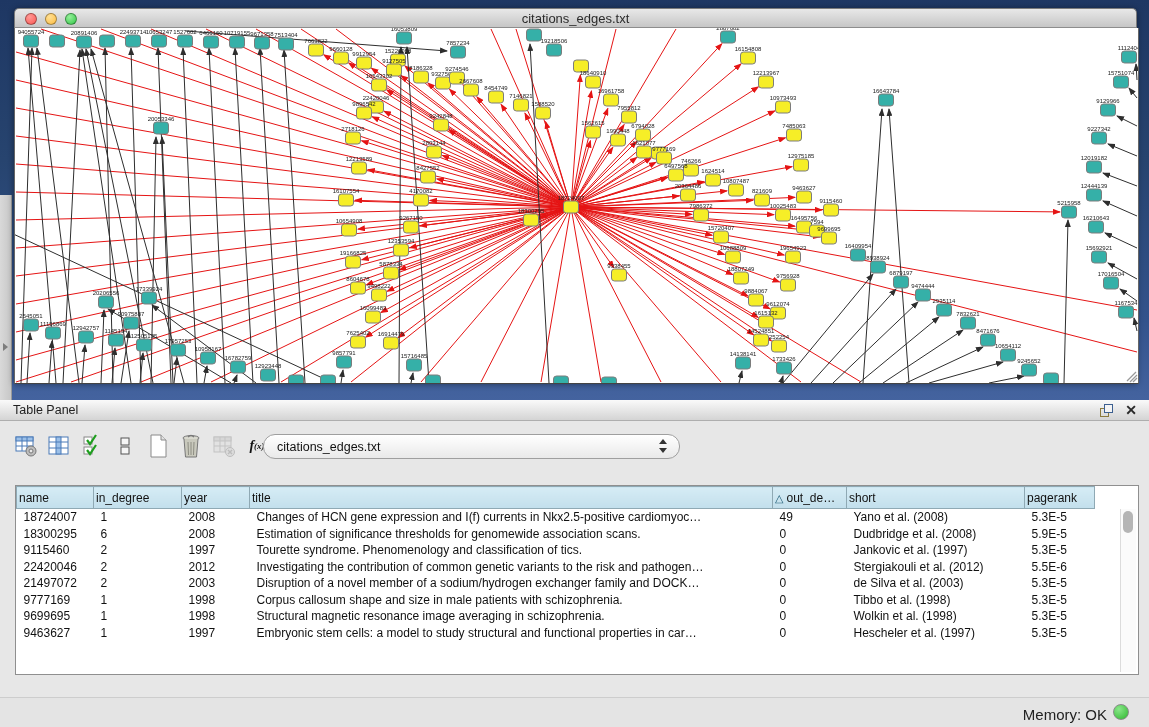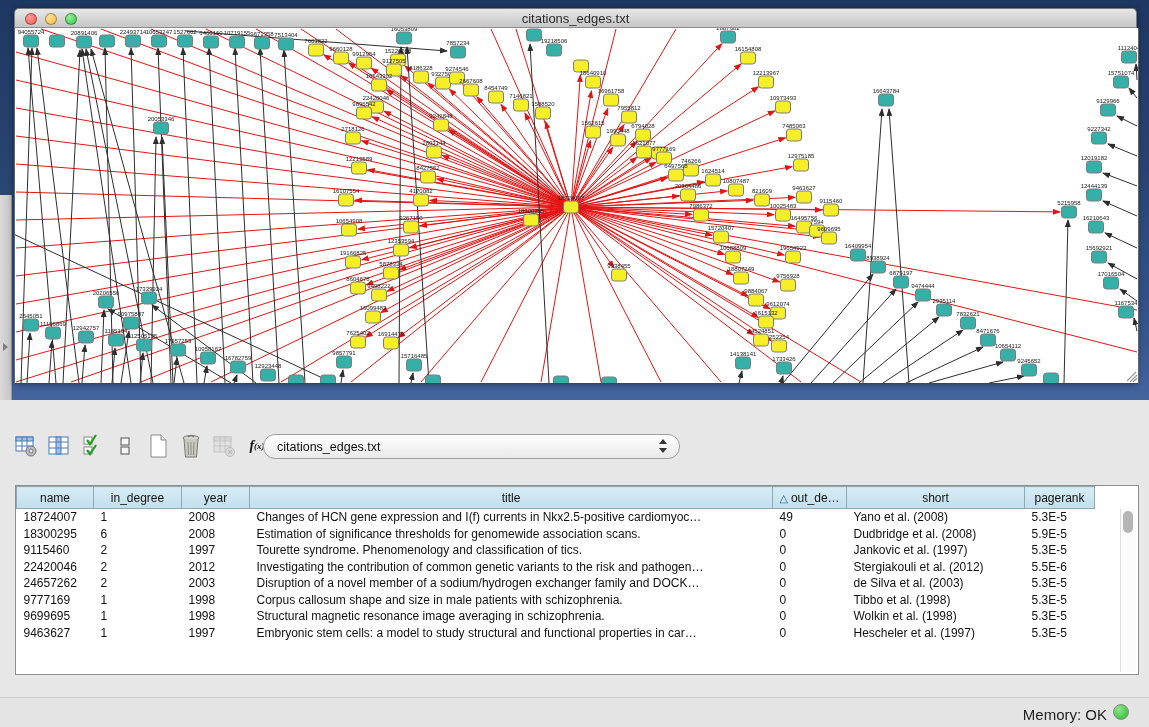--- a/index.html
+++ b/index.html
@@ -38,21 +38,21 @@
   #combo{position:absolute;left:249px;top:6px;width:415px;height:23px;border:1px solid #9f9f9f;border-radius:12px;
     background:linear-gradient(180deg,#ffffff,#e9e9e9);box-shadow:inset 0 1px 0 #fff;display:flex;align-items:center;}
   #combo .val{font-size:12.5px;color:#111;padding-left:13px;}
   #combo .arrows{position:absolute;right:12px;top:3px;width:9px;height:16px;}
   #combo .arrows .up{position:absolute;left:1px;top:1px;width:0;height:0;border-left:4px solid transparent;border-right:4px solid transparent;border-bottom:5px solid #333;}
   #combo .arrows .dn{position:absolute;left:1px;bottom:1px;width:0;height:0;border-left:4px solid transparent;border-right:4px solid transparent;border-top:5px solid #333;}
 
   #tablewrap{position:absolute;left:15px;top:85px;width:1122px;height:188px;border:1px solid #8f8f8f;background:#fff;overflow:hidden;}
   table{border-collapse:collapse;table-layout:fixed;width:1078px;}
   thead th{height:21px;background:linear-gradient(180deg,#d6ecf5,#c2dfec);border:1px solid #8fa9b4;font-size:12px;font-weight:normal;color:#111;
-    overflow:hidden;white-space:nowrap;text-align:center;padding:0 2px;}
+    overflow:hidden;white-space:nowrap;text-align:left;padding:0 2px;}
   thead th .sortglyph{color:#1c5a74;font-size:11px;margin-right:3px;}
   tbody td{height:16.5px;font-size:12px;color:#111;padding:0 2px 0 7px;white-space:nowrap;overflow:hidden;border:none;}
   #vscroll{position:absolute;right:2px;top:23px;width:15px;height:163px;background:#fbfbfb;border-left:1px solid #dcdcdc;}
   #vthumb{position:absolute;left:2px;top:2px;width:10px;height:22px;border-radius:5px;background:#b5b5b5;}
 
   #tabsrow{position:absolute;left:0;top:273px;width:972px;height:24px;margin-top:30px;}
   #tabs{position:absolute;left:430px;top:1px;display:flex;height:21px;border:1px solid #979797;border-radius:5px;overflow:hidden;background:#fff;}
   .tab{display:flex;align-items:center;justify-content:center;padding:0 14px;font-size:12.5px;color:#111;background:linear-gradient(180deg,#ffffff,#ededed);border-right:1px solid #aaa;}
   .tab:last-child{border-right:none;}
   .tab.active{background:linear-gradient(180deg,#8f8f8f,#6d6d6d);color:#efefef;}
@@ -523,20 +523,28 @@
         <g stroke="#9a9a9a" stroke-width="1.2">
           <line x1="1126" y1="381" x2="1135" y2="372"></line>
             <line x1="1129" y1="382" x2="1136" y2="375"></line>
             <line x1="1132" y1="382" x2="1136" y2="378"></line>
         </g>
       </svg>
     </div>
   </div>
 
   <div id="table-panel">
+    <div id="panel-header">
+      <div class="ptitle">Table Panel</div>
+      <div id="float-icon">
+          <div class="sq1"></div>
+          <div class="sq2"></div>
+        </div>
+      <div id="panel-close">✕</div>
+    </div>
 
     <div id="toolbar">
       <div class="tb-icon">
         <svg width="24" height="24" viewBox="0 0 24 24">
             <rect x="2" y="3" width="17" height="14" fill="#fff" stroke="#4a7ab8"></rect>
             <rect x="2" y="3" width="17" height="4" fill="#9cc0e8" stroke="#4a7ab8"></rect>
             <line x1="8" y1="3" x2="8" y2="17" stroke="#4a7ab8"></line>
             <line x1="13" y1="3" x2="13" y2="17" stroke="#4a7ab8"></line>
             <line x1="2" y1="12" x2="19" y2="12" stroke="#4a7ab8"></line>
             <circle cx="17" cy="17" r="5" fill="#bdbdbd" stroke="#777"></circle>
@@ -658,21 +666,21 @@
             <tr>
               <td>22420046</td>
               <td>2</td>
               <td>2012</td>
               <td>Investigating the contribution of common genetic variants to the risk and pathogen…</td>
               <td>0</td>
               <td>Stergiakouli et al. (2012)</td>
               <td>5.5E-6</td>
             </tr>
             <tr>
-              <td>24657262</td>
+              <td>21497072</td>
               <td>2</td>
               <td>2003</td>
               <td>Disruption of a novel member of a sodium/hydrogen exchanger family and DOCK…</td>
               <td>0</td>
               <td>de Silva et al. (2003)</td>
               <td>5.3E-5</td>
             </tr>
             <tr>
               <td>9777169</td>
               <td>1</td>

